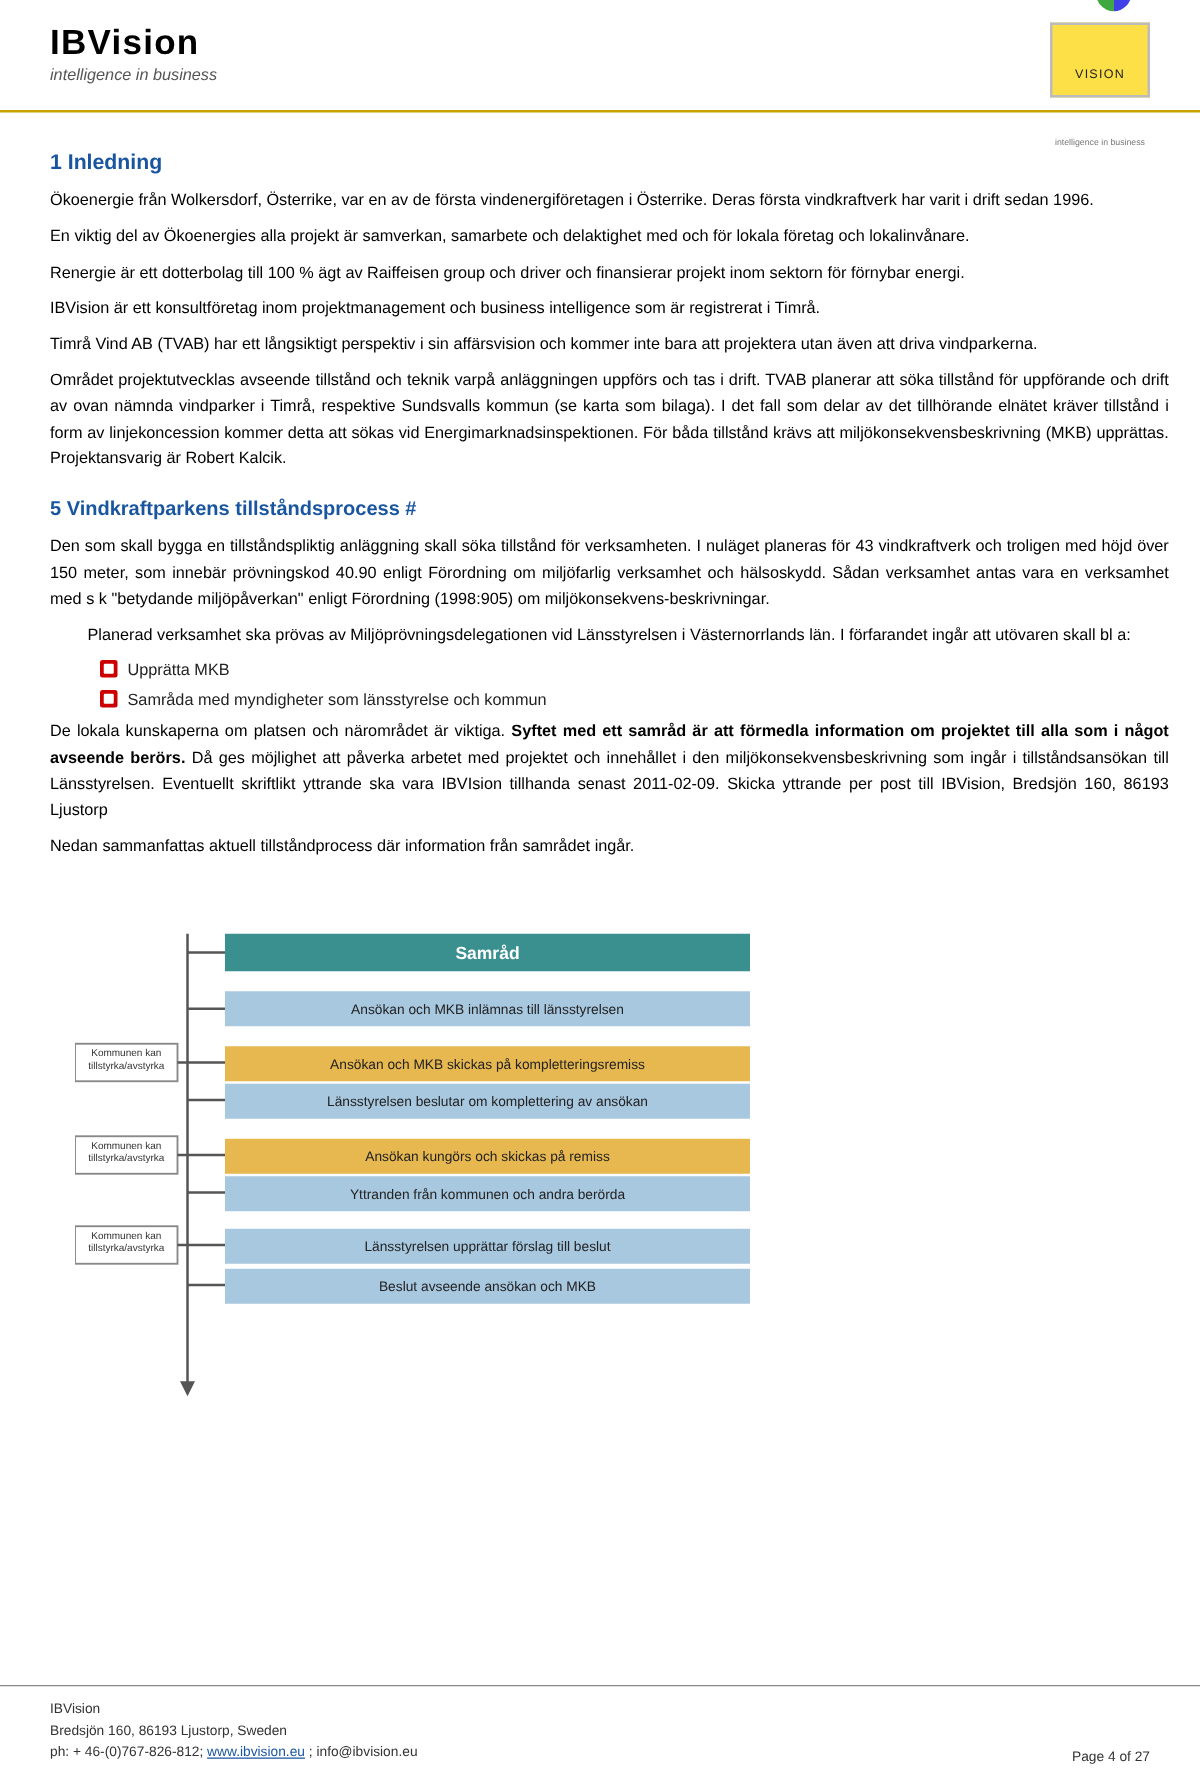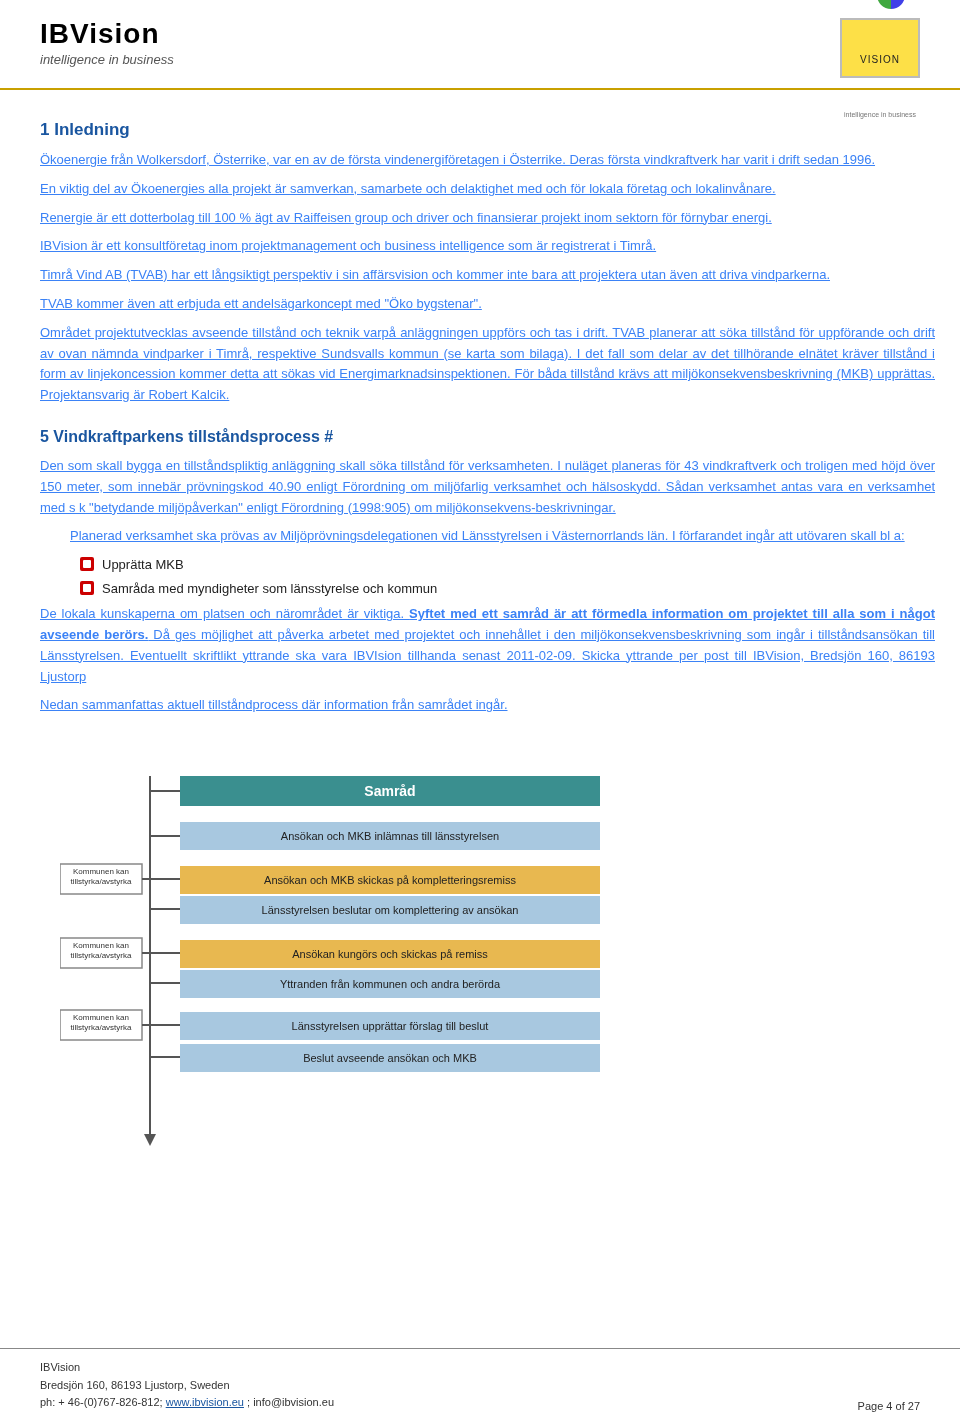--- a/index.html
+++ b/index.html
@@ -79,24 +79,23 @@
       font-size: 16px;
       font-weight: bold;
       color: #1a56a0;
       margin-bottom: 10px;
       margin-top: 22px;
     }
 
     .body-text {
       font-size: 13px;
       line-height: 1.6;
-      color: #3b82f6;
+      color: #000000;
       margin-bottom: 8px;
       text-align: justify;
-      text-decoration: underline;
     }
 
     .bullet-list {
       list-style: none;
       margin: 6px 0 6px 40px;
     }
     .bullet-list li {
       display: flex;
       align-items: flex-start;
       margin-bottom: 4px;
@@ -182,21 +181,20 @@
 
 <div class="content">
 
   <h1 class="section-heading">1 Inledning</h1>
 
   <p class="body-text">Ökoenergie från Wolkersdorf, Österrike, var en av de första vindenergiföretagen i Österrike. Deras första vindkraftverk har varit i drift sedan 1996.</p>
   <p class="body-text">En viktig del av Ökoenergies alla projekt är samverkan, samarbete och delaktighet med och för lokala företag och lokalinvånare.</p>
   <p class="body-text">Renergie är ett dotterbolag till 100 % ägt av Raiffeisen group och driver och finansierar projekt inom sektorn för förnybar energi.</p>
   <p class="body-text">IBVision är ett konsultföretag inom projektmanagement och business intelligence som är registrerat i Timrå.</p>
   <p class="body-text">Timrå Vind AB (TVAB) har ett långsiktigt perspektiv i sin affärsvision och kommer inte bara att projektera utan även att driva vindparkerna.</p>
-  <p class="body-text">TVAB kommer även att erbjuda ett andelsägarkoncept med "Öko bygstenar".</p>
   <p class="body-text">Området projektutvecklas avseende tillstånd och teknik varpå anläggningen uppförs och tas i drift.  TVAB planerar att söka tillstånd för uppförande och drift av ovan nämnda vindparker i Timrå, respektive Sundsvalls kommun (se karta som bilaga).  I det fall som delar av det tillhörande elnätet kräver tillstånd i form av linjekoncession kommer detta att sökas vid Energimarknadsinspektionen. För båda tillstånd krävs att miljökonsekvensbeskrivning (MKB) upprättas.  Projektansvarig är Robert Kalcik.</p>
 
   <h2 class="section-heading">5 Vindkraftparkens tillståndsprocess #</h2>
 
   <p class="body-text">Den som skall bygga en tillståndspliktig anläggning skall söka tillstånd för verksamheten. I nuläget planeras för 43 vindkraftverk och troligen med höjd över 150 meter, som innebär prövningskod 40.90 enligt Förordning om miljöfarlig verksamhet och hälsoskydd. Sådan verksamhet antas vara en verksamhet med s k "betydande miljöpåverkan" enligt Förordning (1998:905) om miljökonsekvens-beskrivningar.</p>
   <p class="body-text indent">    Planerad verksamhet ska prövas av Miljöprövningsdelegationen vid Länsstyrelsen i Västernorrlands län. I förfarandet ingår att utövaren skall bl a:</p>
 
   <ul class="bullet-list">
     <li>
       <span class="bullet-icon"></span>

